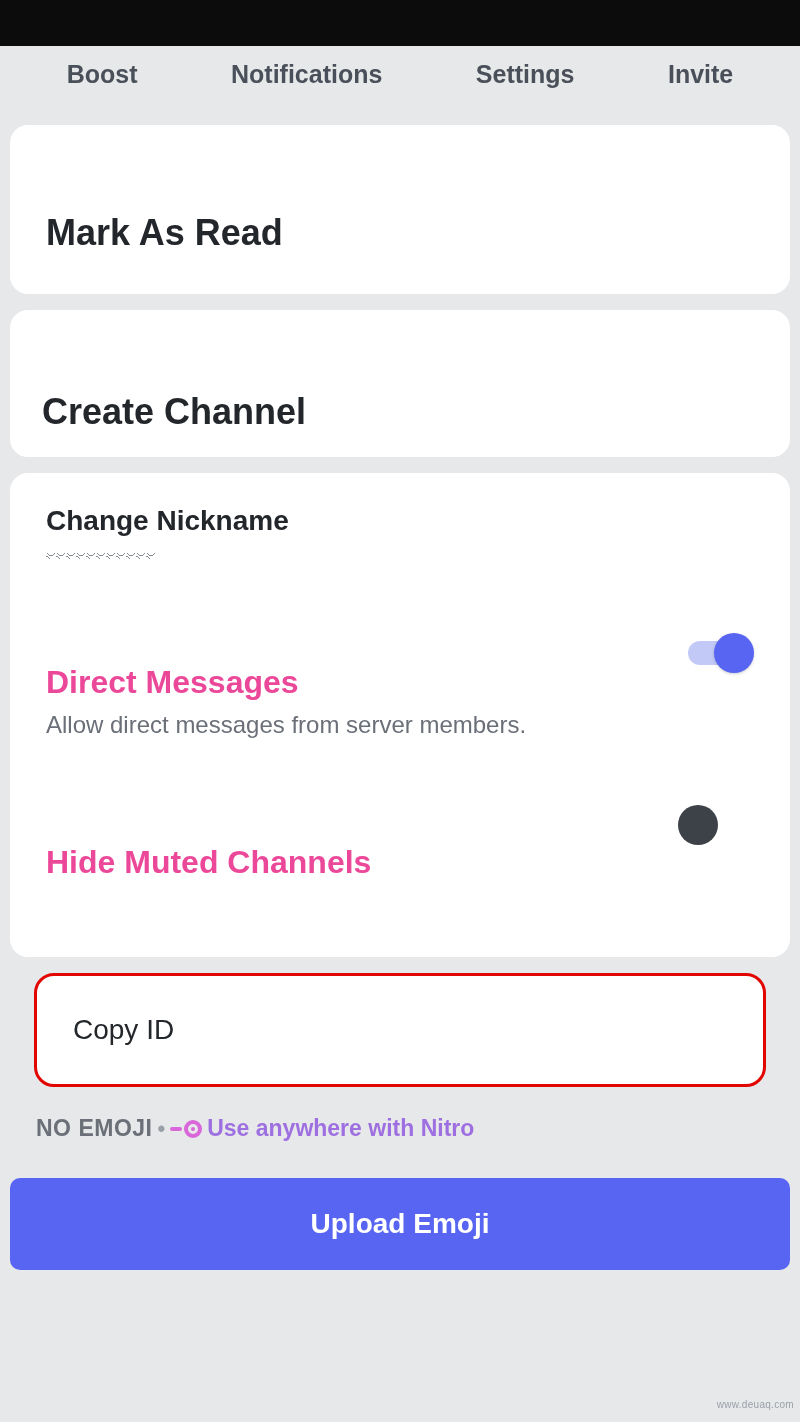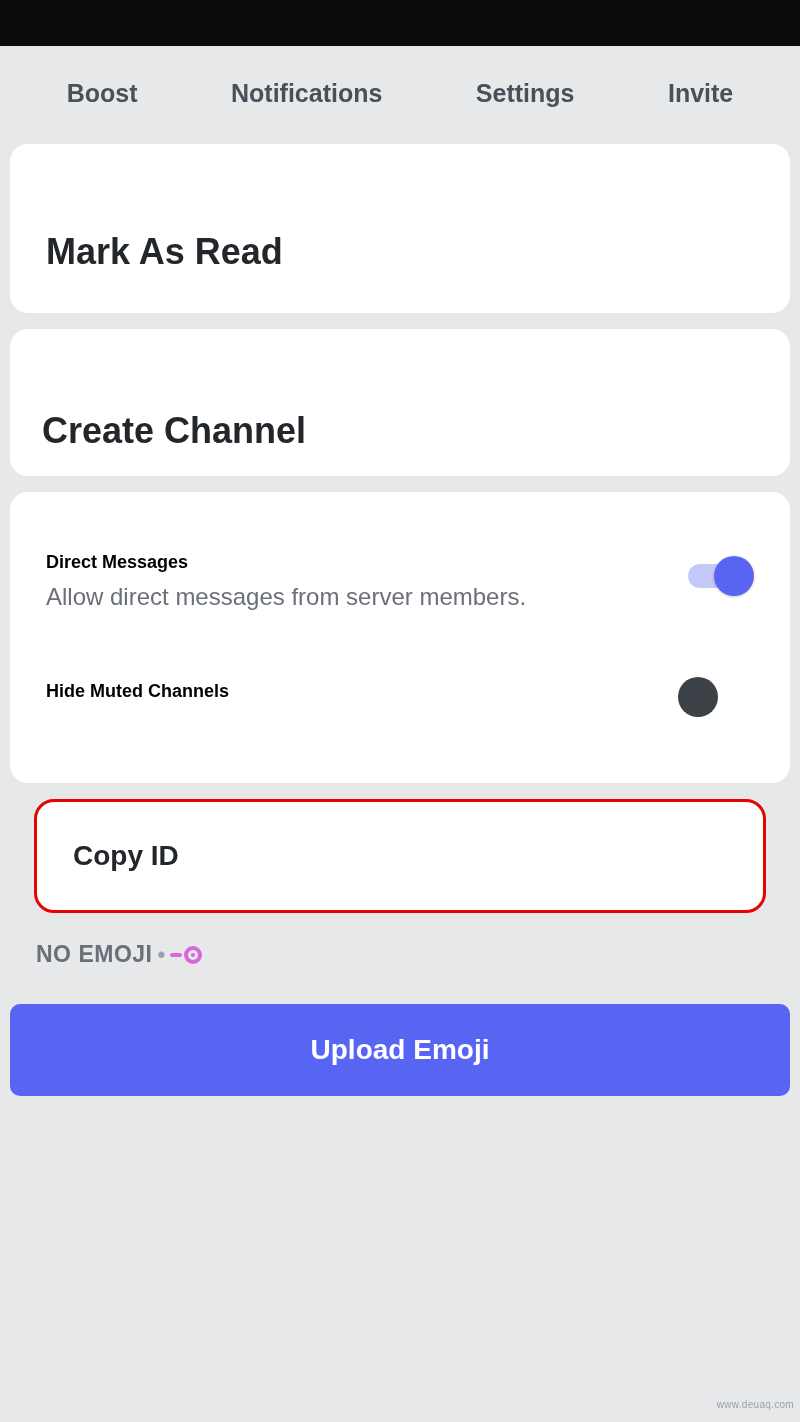--- a/index.html
+++ b/index.html
@@ -14,21 +14,20 @@
     background: #0c0c0c;
   }
   .tabs-row {
     display: flex;
     justify-content: space-around;
     align-items: center;
     padding: 14px 20px 20px 20px;
     color: #4a5059;
     font-size: 25px;
     font-weight: 700;
-    margin-top: 19px;
   }
   .tab { cursor: pointer; }
   .card {
     background: #ffffff;
     margin: 16px 10px;
     border-radius: 18px;
     overflow: hidden;
   }
   .row {
     padding: 40px 36px;
@@ -58,24 +57,25 @@
     opacity: .9;
   }
   .setting-row {
     display: flex;
     align-items: flex-start;
     padding: 60px 36px 0 36px;
   }
   .setting-row.last { padding-top: 70px; padding-bottom: 66px; }
   .setting-text { flex: 1; }
   .setting-title {
-    font-size: 18px;
-    font-weight: 700;
-    color: #000000;
+    font-size: 32px;
+    font-weight: 700;
+    color: #ec4899;
     margin-bottom: 10px;
+    margin-top: 35px;
   }
   .setting-desc {
     font-size: 24px;
     color: #6a6f78;
     font-weight: 400;
   }
   .switch {
     position: relative;
     width: 66px;
     height: 40px;
@@ -103,21 +103,21 @@
     margin-top: -4px;
     margin-right: 36px;
   }
   .copy-id-card {
     background: #ffffff;
     margin: 16px 34px 16px 34px;
     border: 3px solid #e10600;
     border-radius: 20px;
     padding: 38px 36px;
     font-size: 28px;
-    font-weight: 700;
+    font-weight: 400;
     color: #23262a;
     cursor: pointer;
   }
   .nitro-line {
     display: flex;
     align-items: center;
     gap: 5px;
     padding: 12px 24px 20px 36px;
     font-size: 23px;
     font-weight: 700;
@@ -174,20 +174,24 @@
 
 <div class="card">
   <div class="row">Mark As Read</div>
 </div>
 
 <div class="card">
   <div class="row short-top">Create Channel</div>
 </div>
 
 <div class="card">
+  <div class="nickname-block">
+    <div class="nickname-label">Change Nickname</div>
+    <div class="wavy-line"></div>
+  </div>
 
   <div class="setting-row">
     <div class="setting-text">
       <div class="setting-title">Direct Messages</div>
       <div class="setting-desc">Allow direct messages from server members.</div>
     </div>
     <div class="switch">
       <div class="track"></div>
       <div class="knob"></div>
     </div>
@@ -203,17 +207,18 @@
 
 <div class="copy-id-card">Copy ID</div>
 
 <div class="nitro-line">
   <span class="no-emoji">NO EMOJI</span>
   <span class="sep-dot">•</span>
   <span class="nitro-icon">
     <span class="dash"></span>
       <span class="circ"></span>
   </span>
+  <span class="nitro-text">Use anywhere with Nitro</span>
 </div>
 
 <div class="upload-btn">Upload Emoji</div>
 
 <div class="watermark">www.deuaq.com</div>
 
 </body></html>

